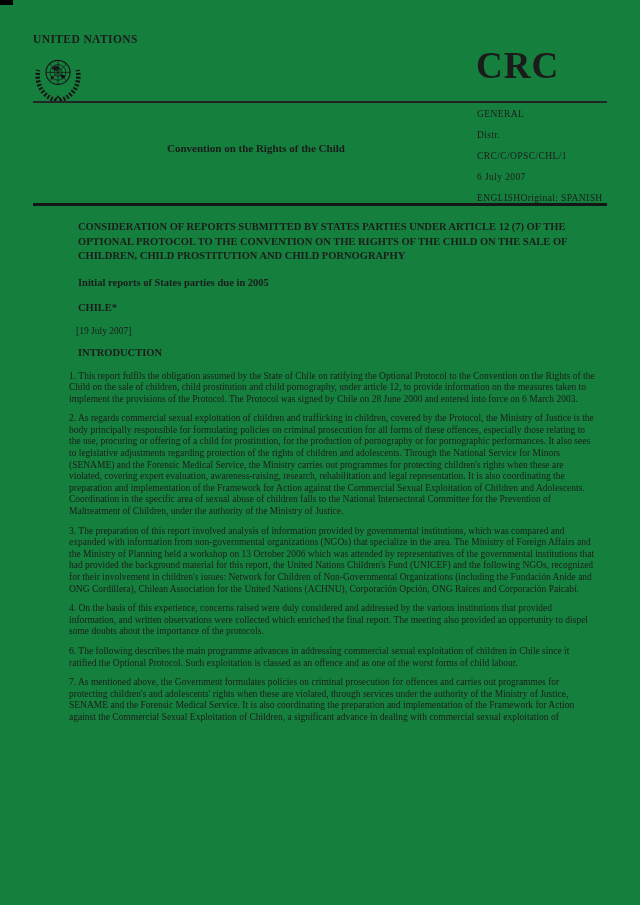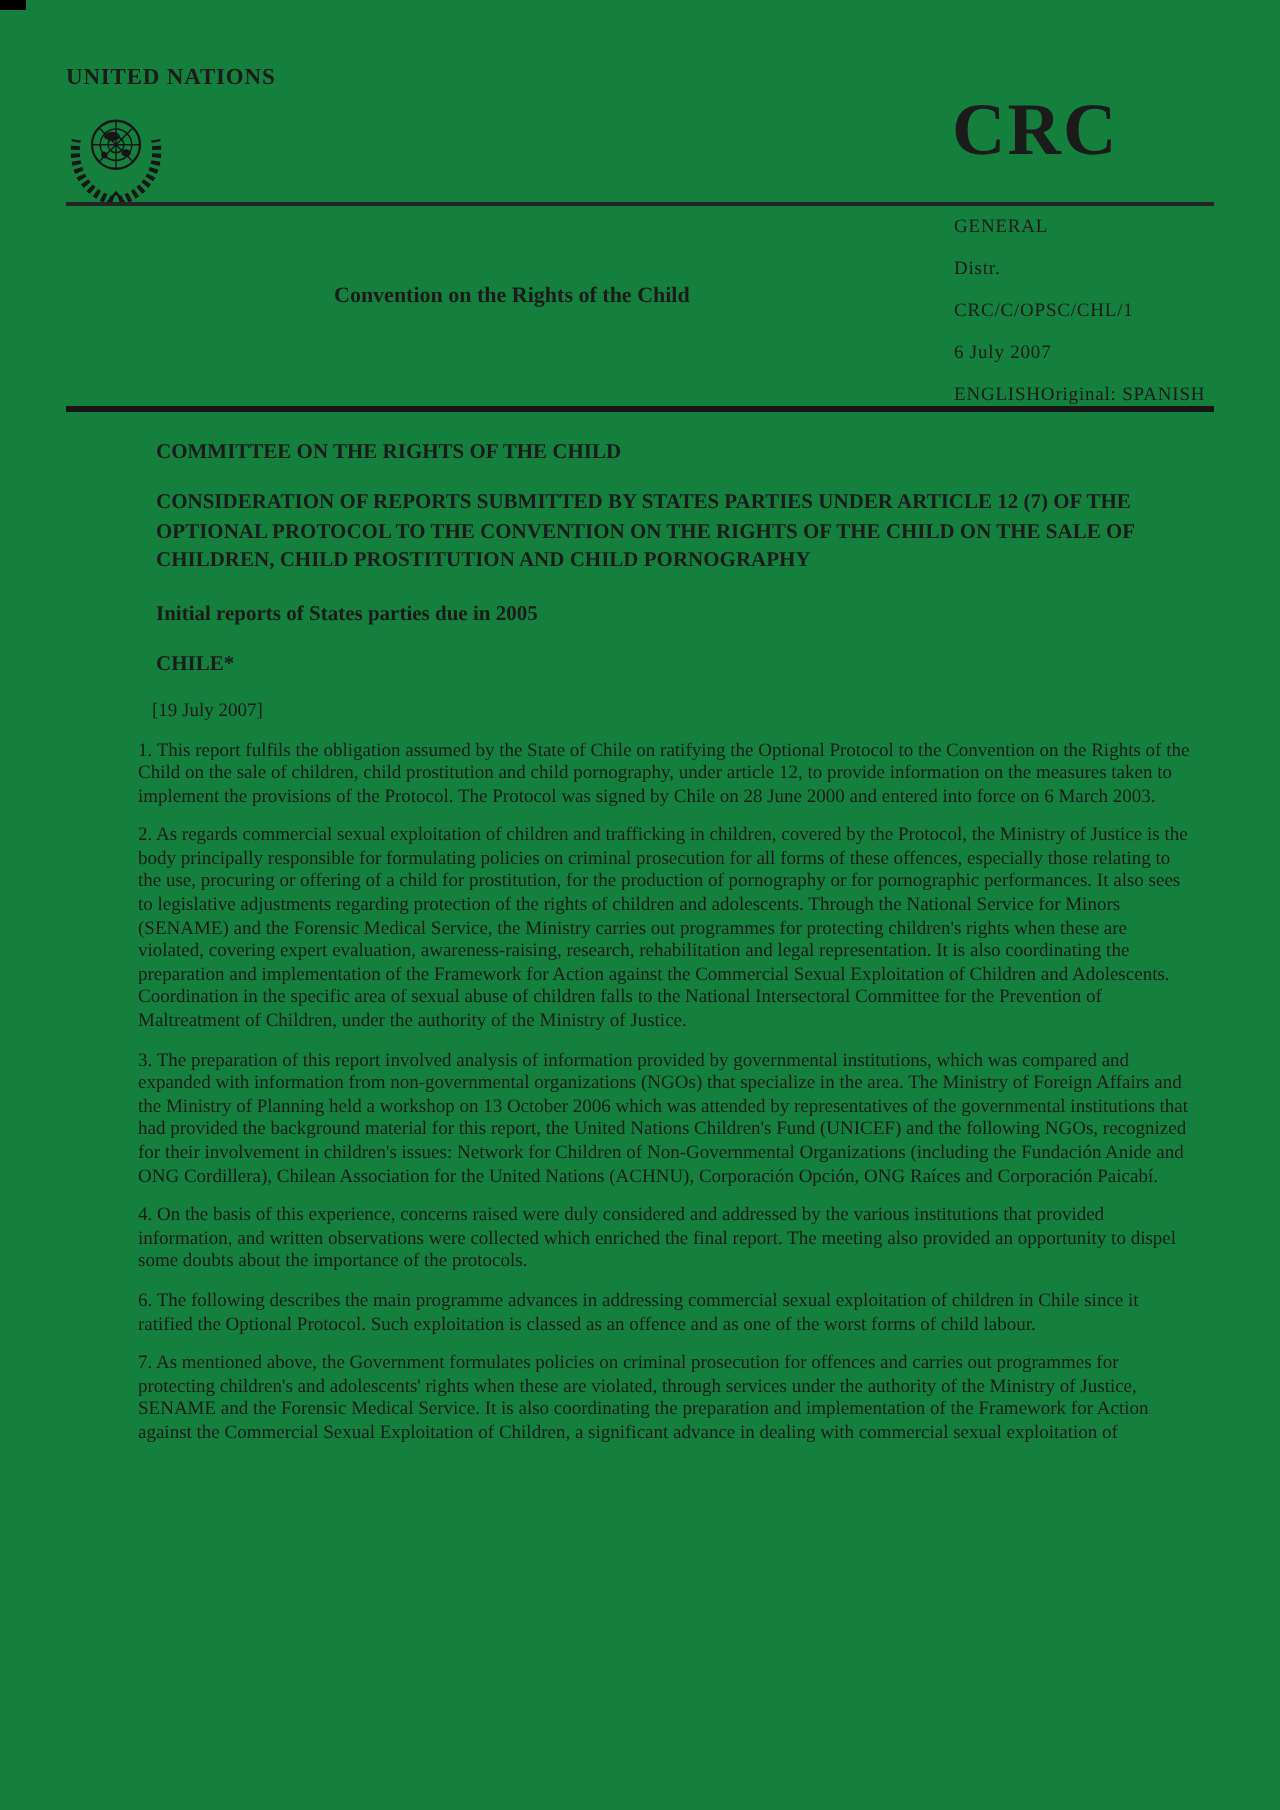--- a/index.html
+++ b/index.html
@@ -84,25 +84,25 @@
     <div class="line">CRC/C/OPSC/CHL/1</div>
     <div class="line">6 July 2007</div>
     <div class="line">ENGLISHOriginal: SPANISH</div>
   </div>
 
   <div class="doc-title">Convention on the Rights of the Child</div>
 
   <div class="rule-mid"></div>
 
   <div class="body-block">
-    <div class="b-head">COMMITTEE ON THE RIGHTS OF THE CHILD</div>
     <div class="b-head multi">CONSIDERATION OF REPORTS SUBMITTED BY STATES PARTIES UNDER ARTICLE 12 (7) OF THE OPTIONAL PROTOCOL TO THE CONVENTION ON THE RIGHTS OF THE CHILD ON THE SALE OF CHILDREN, CHILD PROSTITUTION AND CHILD PORNOGRAPHY</div>
     <div class="b-head">Initial reports of States parties due in 2005</div>
     <div class="b-head">CHILE*</div>
     <div class="date-line">[19 July 2007]</div>
+    <div class="b-head">INTRODUCTION</div>
 
     <p class="para">1. This report fulfils the obligation assumed by the State of Chile on ratifying the Optional Protocol to the Convention on the Rights of the Child on the sale of children, child prostitution and child pornography, under article 12, to provide information on the measures taken to implement the provisions of the Protocol. The Protocol was signed by Chile on 28 June 2000 and entered into force on 6 March 2003.</p>
     <p class="para">2. As regards commercial sexual exploitation of children and trafficking in children, covered by the Protocol, the Ministry of Justice is the body principally responsible for formulating policies on criminal prosecution for all forms of these offences, especially those relating to the use, procuring or offering of a child for prostitution, for the production of pornography or for pornographic performances. It also sees to legislative adjustments regarding protection of the rights of children and adolescents. Through the National Service for Minors (SENAME) and the Forensic Medical Service, the Ministry carries out programmes for protecting children's rights when these are violated, covering expert evaluation, awareness-raising, research, rehabilitation and legal representation. It is also coordinating the preparation and implementation of the Framework for Action against the Commercial Sexual Exploitation of Children and Adolescents. Coordination in the specific area of sexual abuse of children falls to the National Intersectoral Committee for the Prevention of Maltreatment of Children, under the authority of the Ministry of Justice.</p>
     <p class="para">3. The preparation of this report involved analysis of information provided by governmental institutions, which was compared and expanded with information from non-governmental organizations (NGOs) that specialize in the area. The Ministry of Foreign Affairs and the Ministry of Planning held a workshop on 13 October 2006 which was attended by representatives of the governmental institutions that had provided the background material for this report, the United Nations Children's Fund (UNICEF) and the following NGOs, recognized for their involvement in children's issues: Network for Children of Non-Governmental Organizations (including the Fundación Anide and ONG Cordillera), Chilean Association for the United Nations (ACHNU), Corporación Opción, ONG Raíces and Corporación Paicabí.</p>
     <p class="para">4. On the basis of this experience, concerns raised were duly considered and addressed by the various institutions that provided information, and written observations were collected which enriched the final report. The meeting also provided an opportunity to dispel some doubts about the importance of the protocols.</p>
 
 
     <p class="para">6. The following describes the main programme advances in addressing commercial sexual exploitation of children in Chile since it ratified the Optional Protocol. Such exploitation is classed as an offence and as one of the worst forms of child labour.</p>
     <p class="para">7. As mentioned above, the Government formulates policies on criminal prosecution for offences and carries out programmes for protecting children's and adolescents' rights when these are violated, through services under the authority of the Ministry of Justice, SENAME and the Forensic Medical Service. It is also coordinating the preparation and implementation of the Framework for Action against the Commercial Sexual Exploitation of Children, a significant advance in dealing with commercial sexual exploitation of</p>
   </div>

